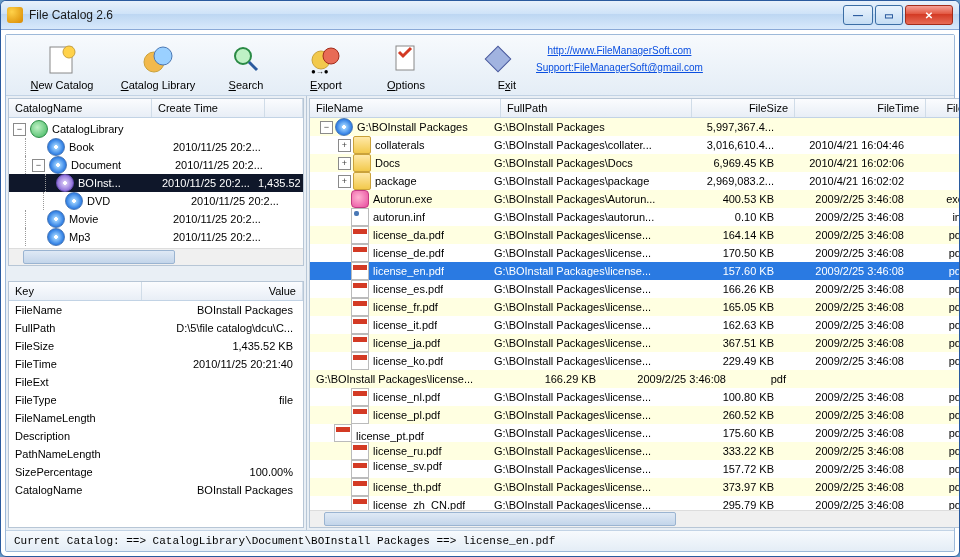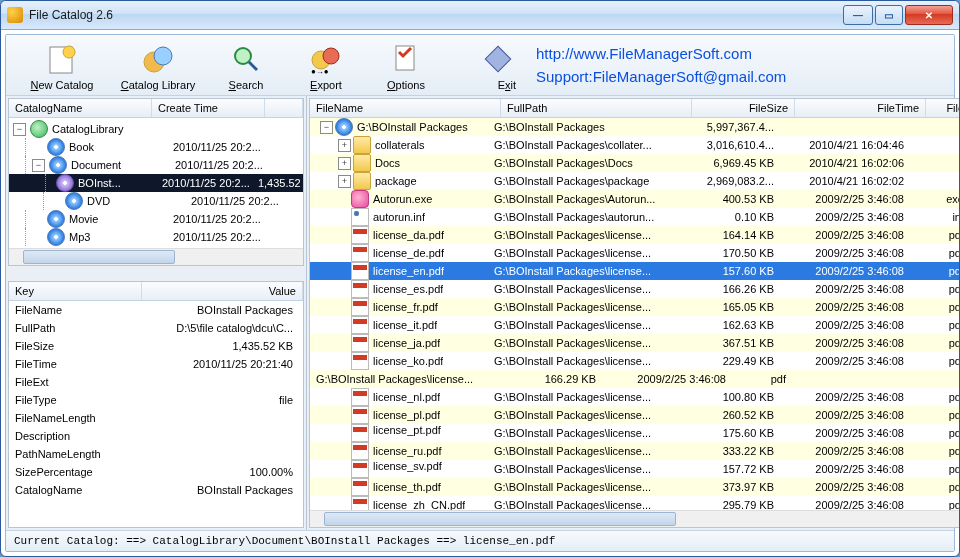--- a/index.html
+++ b/index.html
@@ -11,21 +11,21 @@
 .win-btn{width:28px;height:18px;border:1px solid #3b6ea5;border-radius:3px;background:linear-gradient(#eaf3fd,#c5ddf4);display:flex;align-items:center;justify-content:center;color:#2a5a9e;font-weight:bold;font-size:10px;cursor:default;}
 .win-btn.max{width:26px;}
 .win-btn.close{width:46px;background:linear-gradient(#f5a097,#e2563f 45%,#d33a24 46%,#e86b56);border-color:#a22c1b;color:#fff;}
 .chrome-inner{flex:1;display:flex;flex-direction:column;background:#e9eff5;border:1px solid #9db9d9;margin:4px;border-radius:2px;min-height:0;}
 .toolbar{display:flex;align-items:flex-start;padding:4px 8px 2px 8px;gap:0;background:linear-gradient(#f7fafd,#e4edf6);border-bottom:1px solid #c2d3e5;}
 .tool-btn{display:flex;flex-direction:column;align-items:center;width:96px;padding:2px 0 2px 0;cursor:default;}
 .tool-btn .ico{width:36px;height:36px;border:none;display:flex;align-items:center;justify-content:center;}
 .tool-btn .lbl{margin-top:2px;font-size:11px;}
 .tool-btn .lbl u{text-decoration:underline;}
 .toolbar .links{margin-left:20px;padding-top:6px;display:flex;flex-direction:column;gap:6px;}
-.toolbar .links a{color:#0a4fe0;font-size:15px;cursor:pointer;}
+.toolbar .links a{color:#0a4fe0;text-decoration:underline;font-size:10px;cursor:pointer;text-align:center;}
 .body-area{flex:1;display:flex;min-height:0;}
 .left-pane{width:300px;display:flex;flex-direction:column;border-right:1px solid #b7c6d6;min-height:0;}
 .panel{border:1px solid #b7c6d6;margin:2px;background:#fff;display:flex;flex-direction:column;min-height:0;}
 .panel.top{flex:0 0 166px;}
 .panel.bottom{flex:1;margin-top:13px;}
 .headerrow{display:flex;background:linear-gradient(#fbfcfe,#e8eef6);border-bottom:1px solid #c2d3e5;font-size:11px;}
 .headerrow .hcell{padding:3px 6px;border-right:1px solid #d0dce8;white-space:nowrap;overflow:hidden;}
 .tree{flex:1;overflow:auto;padding:2px 0;font-size:11px;}
 .tree-row{display:flex;align-items:center;height:18px;white-space:nowrap;}
 .tree-row .exp{width:11px;height:11px;border:1px solid #8a8a8a;margin:0 4px;display:flex;align-items:center;justify-content:center;font-size:9px;line-height:1;color:#444;background:#fff;}
@@ -468,21 +468,21 @@
                   <span class="fico ic-pdf"></span>
                   <span style="overflow:hidden">license_pl.pdf</span>
                 </div>
                 <div class="cell" style="width:178px">G:\BOInstall Packages\license...</div>
                 <div class="cell r" style="width:90px">260.52 KB</div>
                 <div class="cell r" style="width:118px">2009/2/25 3:46:08</div>
                 <div class="cell r" style="width:48px">pdf</div>
                 <div class="cell" style="flex:1"></div>
               </div>
               <div class="grow">
-                <div class="cell" style="width:178px;display:flex;align-items:flex-start;padding-left:26px;box-sizing:border-box">
+                <div class="cell" style="width:178px;display:flex;align-items:flex-end;padding-left:9px;box-sizing:border-box">
                   <span class="exp none"></span>
                   <span class="fico ic-pdf"></span>
                   <span style="overflow:hidden">license_pt.pdf</span>
                 </div>
                 <div class="cell" style="width:178px">G:\BOInstall Packages\license...</div>
                 <div class="cell r" style="width:90px">175.60 KB</div>
                 <div class="cell r" style="width:118px">2009/2/25 3:46:08</div>
                 <div class="cell r" style="width:48px">pdf</div>
                 <div class="cell" style="flex:1"></div>
               </div>

